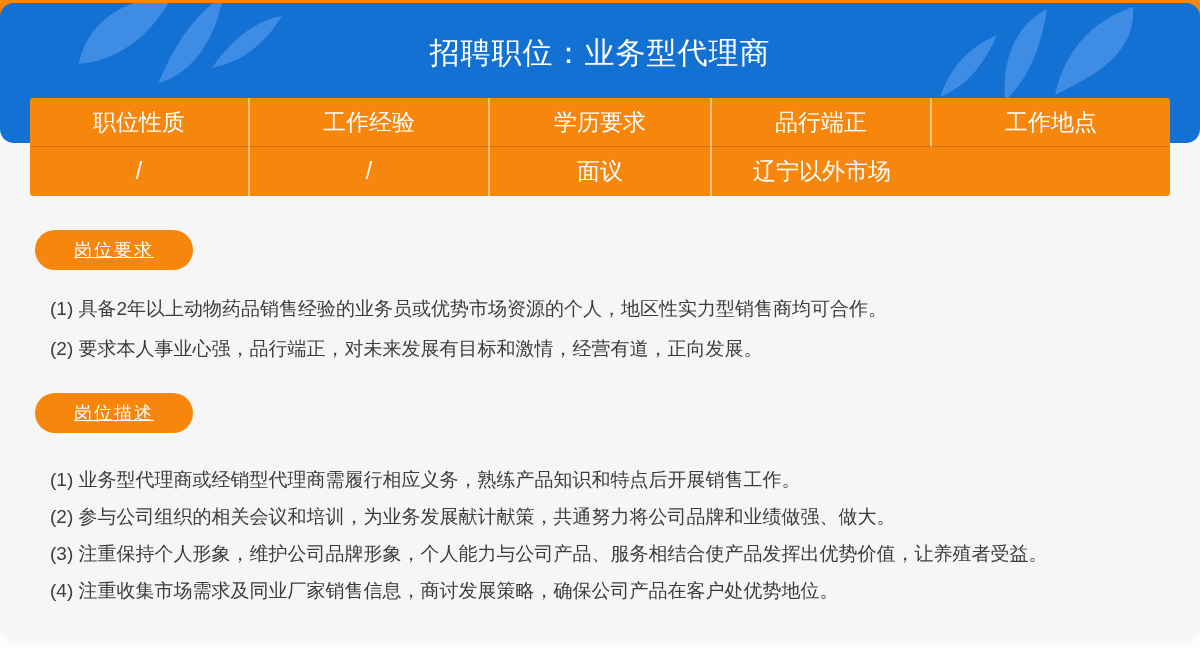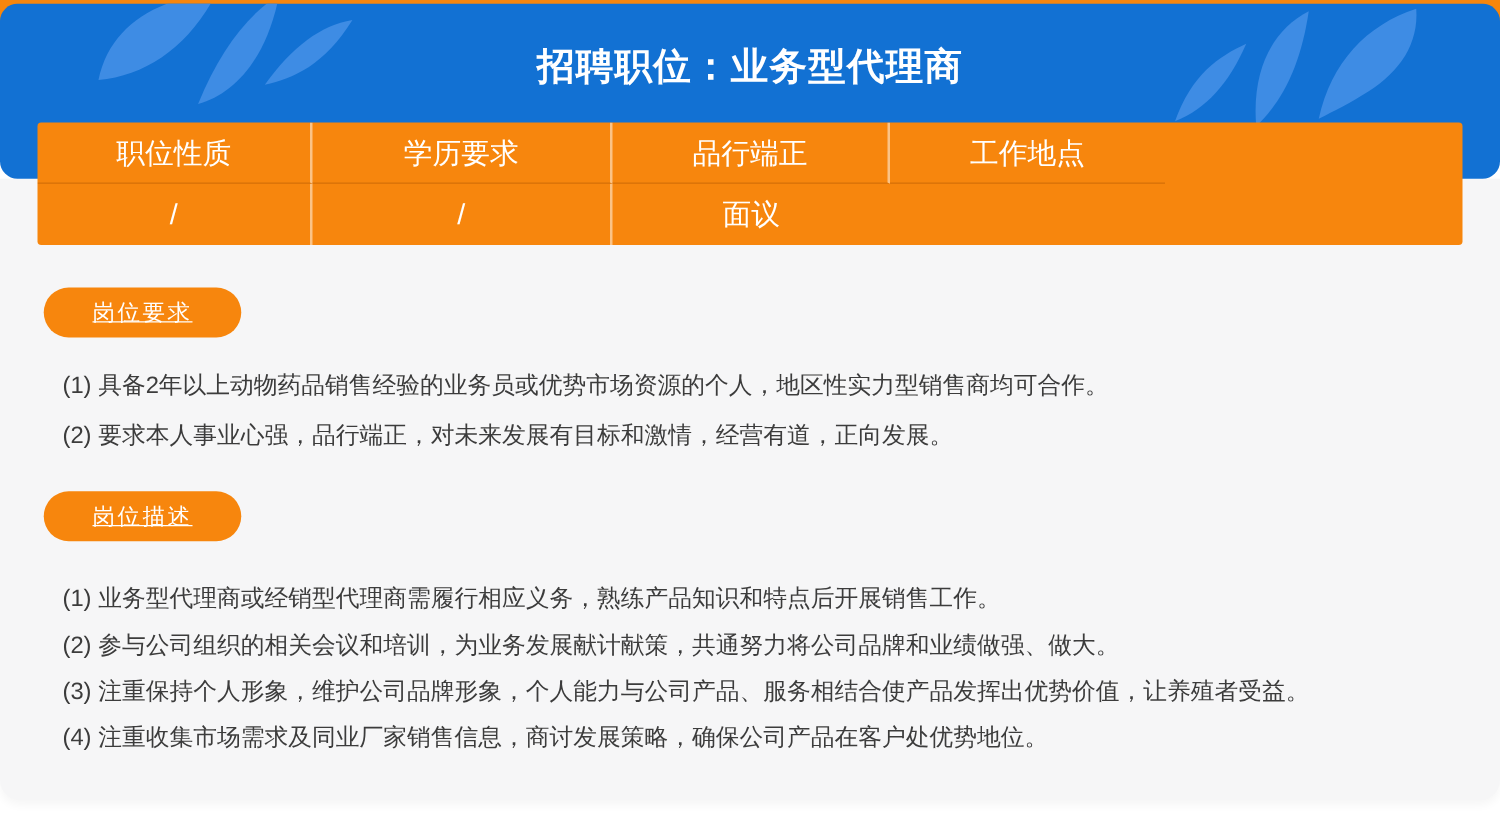--- a/index.html
+++ b/index.html
@@ -14,21 +14,21 @@
   body{font-family:"Liberation Sans","DejaVu Sans",sans-serif;}
   .page{position:relative;width:1200px;height:651px;background:#ffffff;overflow:hidden;}
 
   
   .top-strip{position:absolute;left:0;top:0;width:1200px;height:40px;background:var(--brand-orange);}
 
   
   .hero{position:absolute;left:0;top:3px;width:1200px;height:140px;background:var(--brand-blue);
         border-radius:14px;overflow:hidden;}
   .title{position:absolute;left:0;top:30px;width:100%;text-align:center;color:#ffffff;
-         font-size:30px;font-weight:700;letter-spacing:1px;}
+         font-size:30px;font-weight:400;letter-spacing:1px;}
   .wing{position:absolute;color:var(--wing-blue);}
   .wing-left{left:78px;top:-22px;width:200px;height:110px;transform:rotate(195deg);}
   .wing-right{left:935px;top:2px;width:210px;height:100px;}
 
   
   .content-card{position:absolute;left:0;top:143px;width:1200px;height:497px;background:var(--card-gray);
                 border-radius:0 0 16px 16px;box-shadow:0 4px 8px rgba(0,0,0,0.04);}
 
   
   .info-table{position:absolute;left:30px;top:98px;width:1140px;height:98px;background:var(--brand-orange);
@@ -74,28 +74,30 @@
       <path fill="currentColor" d="M5,92 C18,55 40,40 62,30 C48,62 30,82 5,92 Z"></path>
       <path fill="currentColor" d="M70,96 C66,50 84,18 112,4 C106,45 92,75 70,96 Z"></path>
       <path fill="currentColor" d="M120,90 C130,45 158,15 198,2 C200,30 185,52 160,68 C146,77 132,84 120,90 Z"></path>
     </svg>
     <h1 class="title">招聘职位：业务型代理商</h1>
   </header>
 
   <div class="info-table">
     <div class="info-row header-row">
       <div class="info-cell">职位性质</div>
+      <div class="info-cell">工作经验</div>
       <div class="info-cell">学历要求</div>
       <div class="info-cell">品行端正</div>
       <div class="info-cell">工作地点</div>
     </div>
     <div class="info-row value-row">
       <div class="info-cell">/</div>
       <div class="info-cell">/</div>
       <div class="info-cell">面议</div>
+      <div class="info-cell">辽宁以外市场</div>
     </div>
   </div>
 
   <div class="badge badge-requirements">岗位要求</div>
   <div class="text-line req-0">(1) 具备2年以上动物药品销售经验的业务员或优势市场资源的个人，地区性实力型销售商均可合作。</div>
   <div class="text-line req-1">(2) 要求本人事业心强，品行端正，对未来发展有目标和激情，经营有道，正向发展。</div>
 
   <div class="badge badge-description">岗位描述</div>
   <div class="text-line desc-0">(1) 业务型代理商或经销型代理商需履行相应义务，熟练产品知识和特点后开展销售工作。</div>
   <div class="text-line desc-1">(2) 参与公司组织的相关会议和培训，为业务发展献计献策，共通努力将公司品牌和业绩做强、做大。</div>

